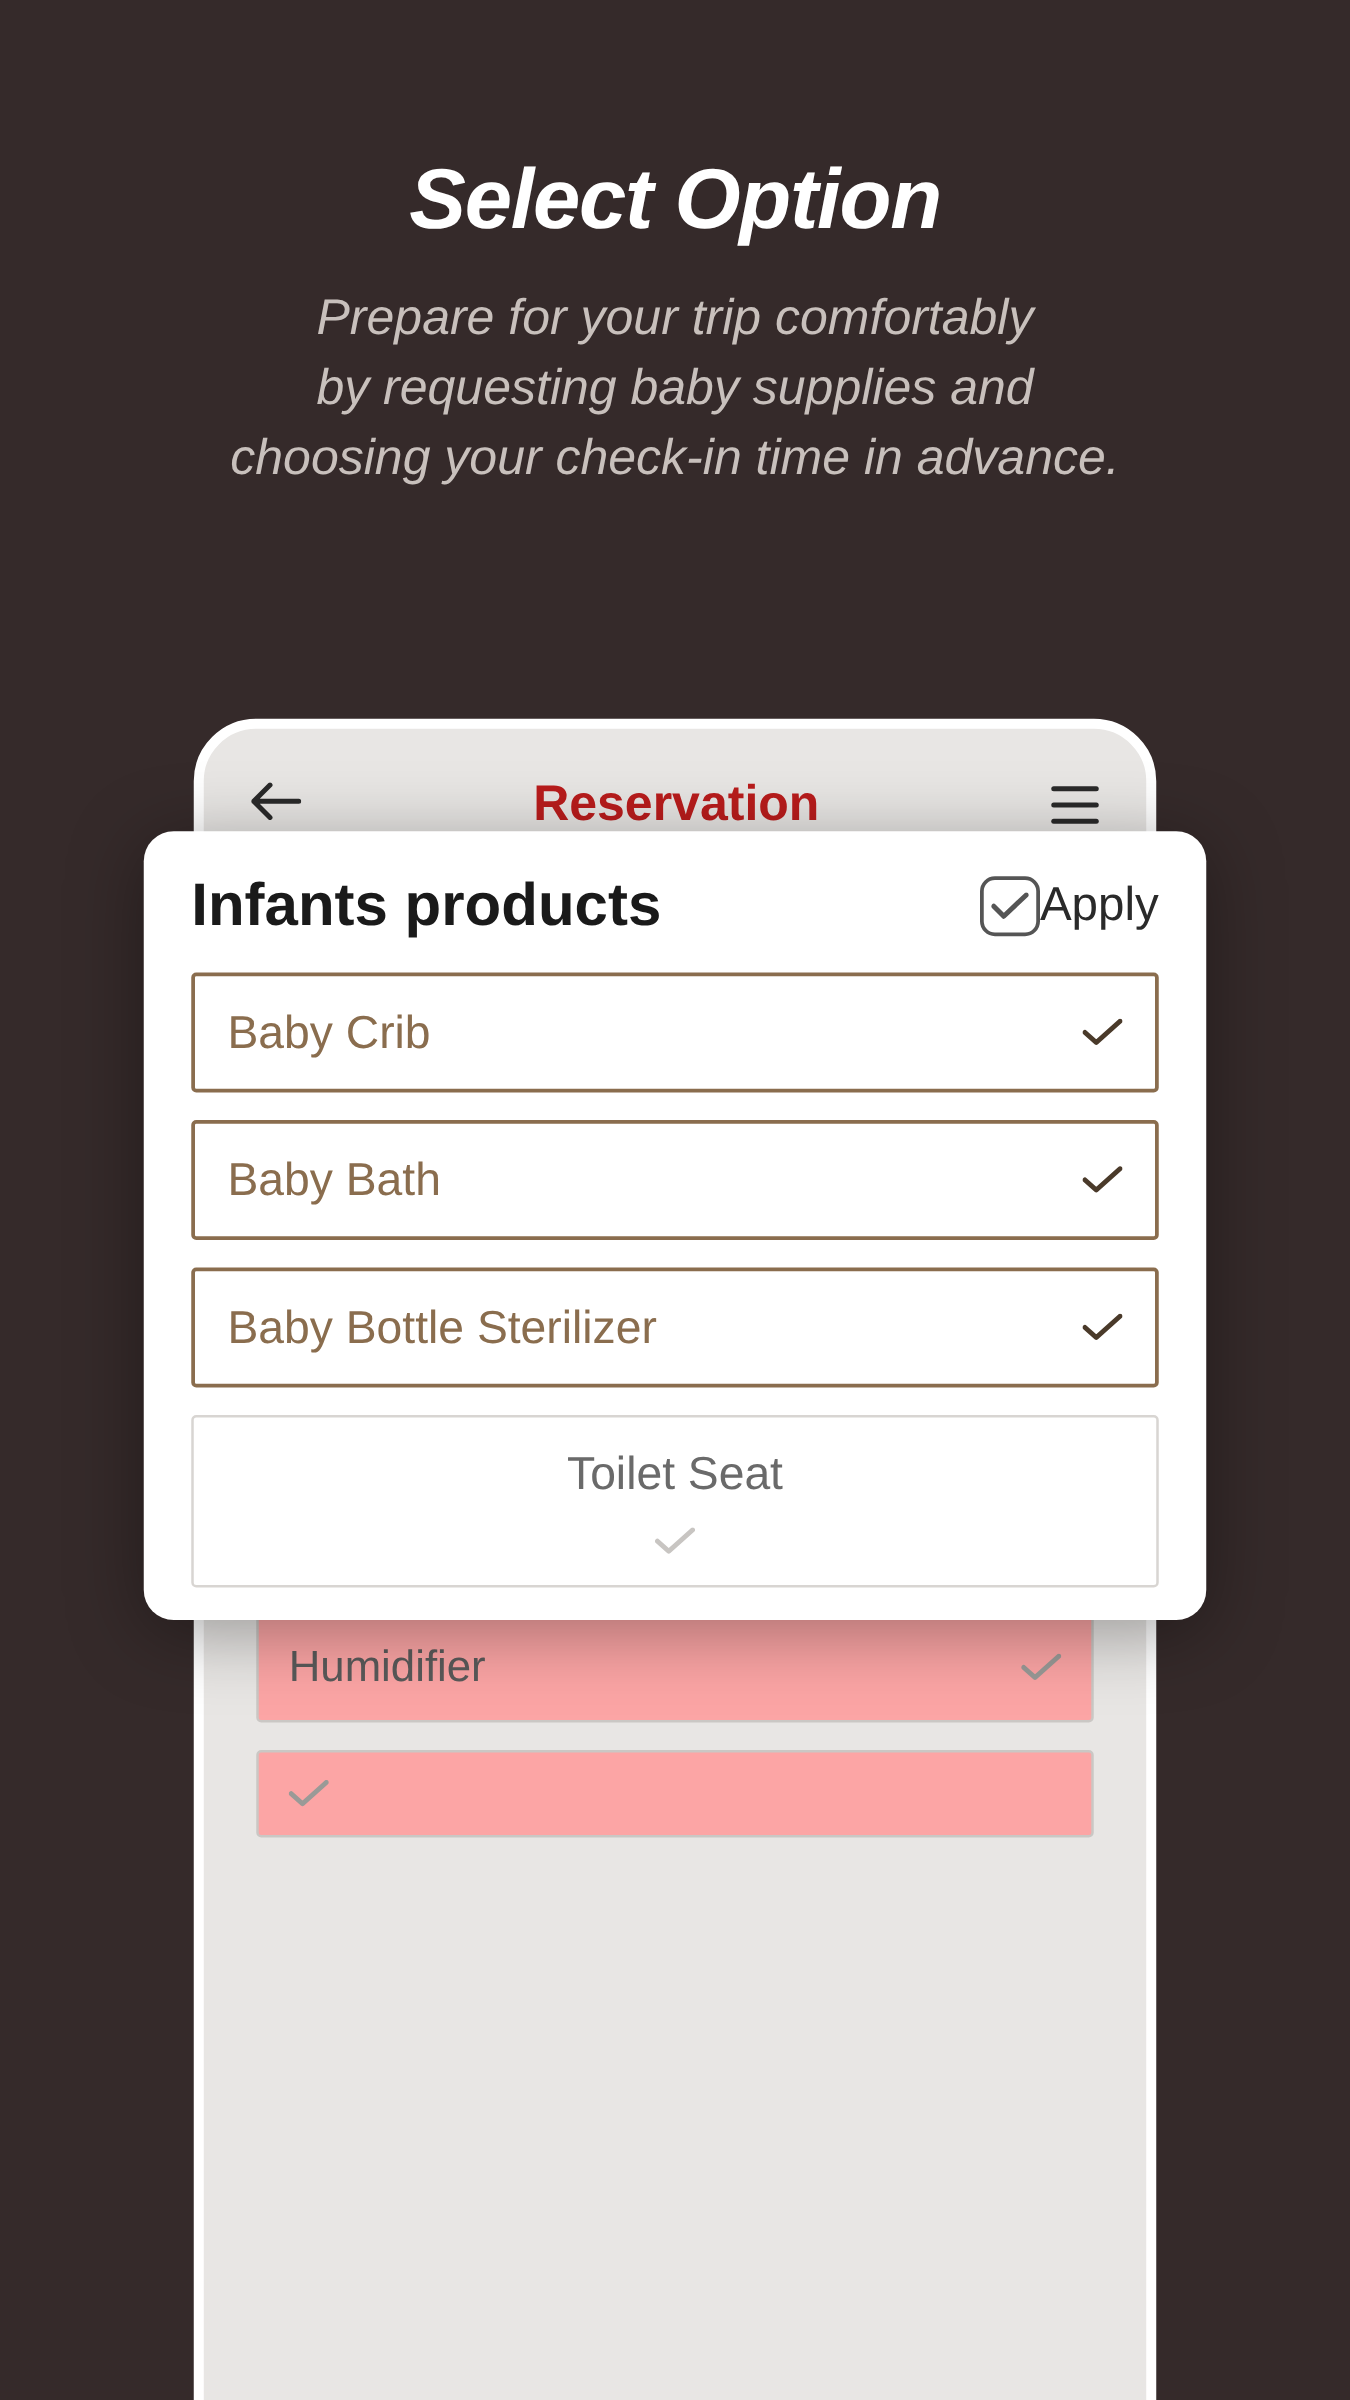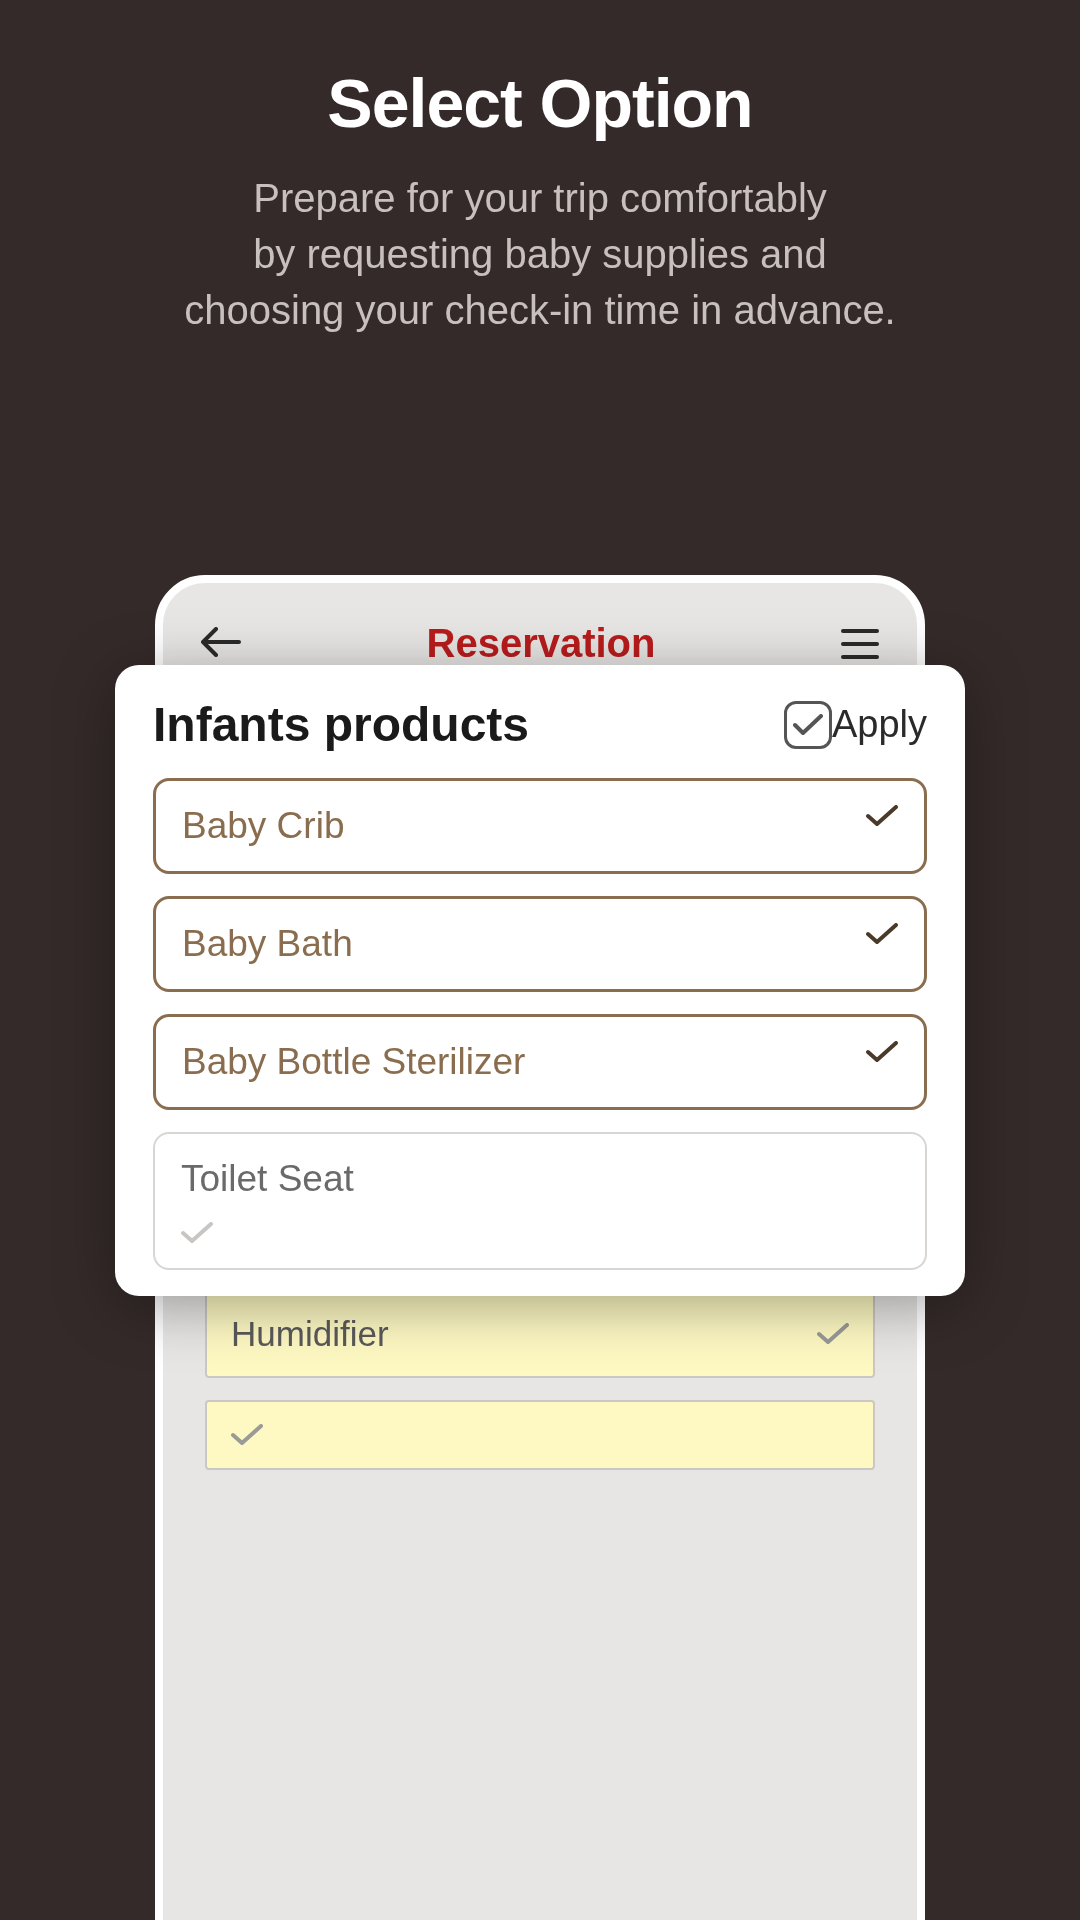--- a/index.html
+++ b/index.html
@@ -6,21 +6,22 @@
 body {
   width: 1080px;
   height: 1920px;
   background: #352a2a;
   font-family: -apple-system, BlinkMacSystemFont, 'Segoe UI', Arial, sans-serif;
   overflow: hidden;
   position: relative;
 }
 .header-section {
   text-align: center;
-  padding-top: 64px;
+  padding-top: 120px;
+  font-style: italic;
 }
 .main-title {
   color: #ffffff;
   font-size: 68px;
   font-weight: 700;
   letter-spacing: -1px;
 }
 .subtitle {
   color: #c8c0bc;
   font-size: 40px;
@@ -101,22 +102,23 @@
   align-items: center;
   justify-content: center;
 }
 .apply-label {
   font-size: 38px;
   color: #2a2a2a;
   font-weight: 400;
 }
 .option-item {
   display: flex;
-  justify-content: space-between;
-  border-radius: 16px;
+  align-items: center;
+  justify-content: space-between;
+  border-radius: 4px;
   padding: 24px 26px;
   margin-bottom: 22px;
   gap: 22px;
 }
 .option-selected {
   border: 3px solid #8a6d4e;
 }
 .option-selected .option-label {
   color: #8a6d4e;
   font-weight: 500;
@@ -144,21 +146,21 @@
   padding: 0 50px;
 }
 .bg-item {
   display: flex;
   align-items: center;
   justify-content: space-between;
   border: 2px solid #cac7c4;
   border-radius: 4px;
   padding: 22px 24px;
   margin-bottom: 22px;
-  background: #fef9c3;
+  background: #fca5a5;
 }
 .bg-label {
   font-size: 35px;
   color: #5a5a5a;
 }
 </style>
 </head>
 <body>
 
 <div class="header-section">

